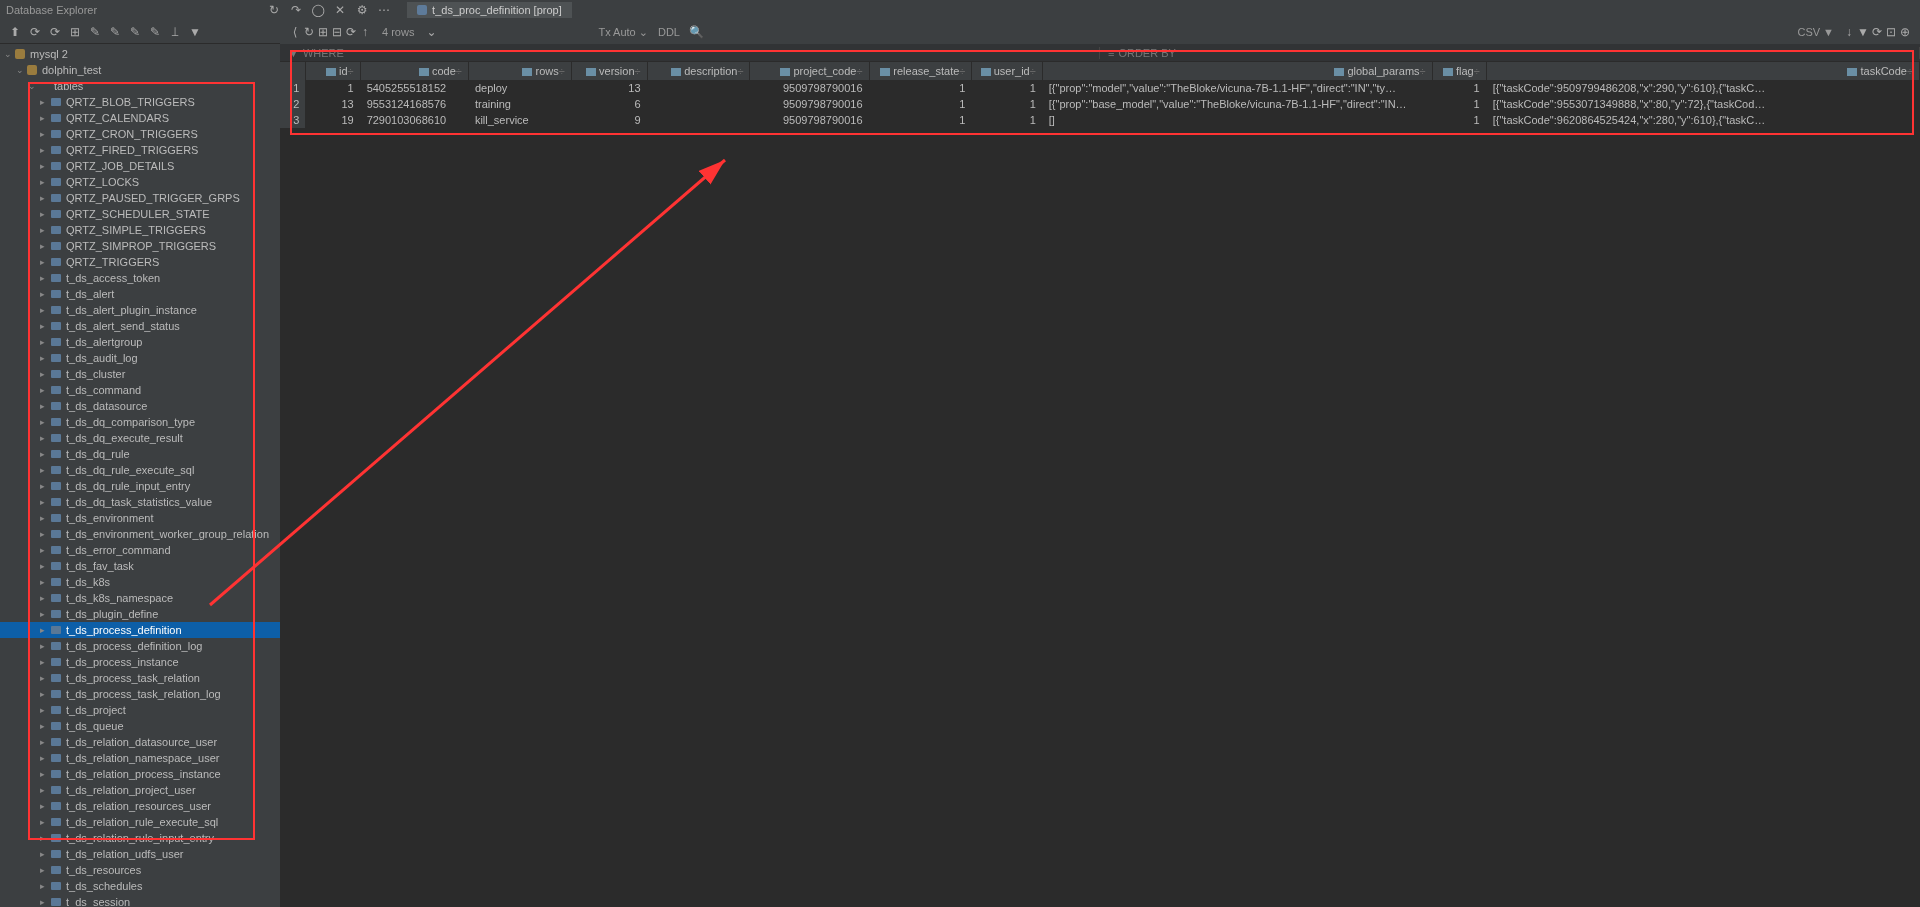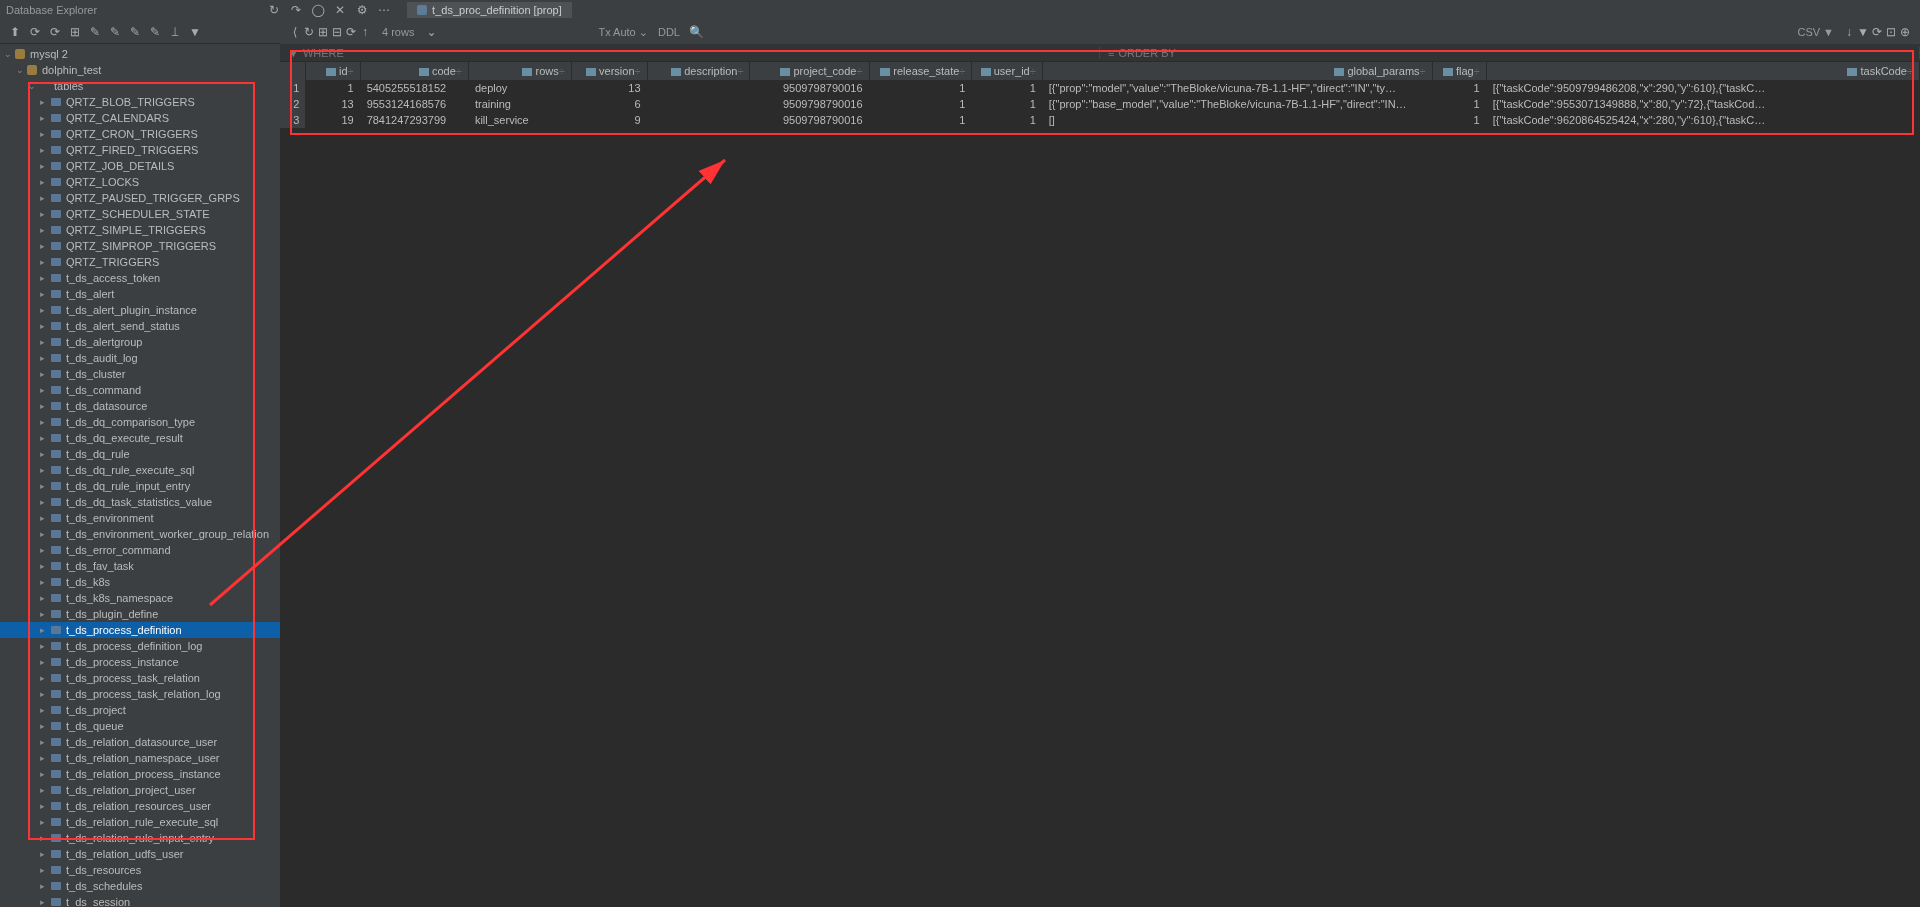--- a/index.html
+++ b/index.html
@@ -717,21 +717,21 @@
               <td class="num">9509798790016</td>
               <td class="num">1</td>
               <td class="num">1</td>
               <td>[{"prop":"base_model","value":"TheBloke/vicuna-7B-1.1-HF","direct":"IN…</td>
               <td class="num">1</td>
               <td>[{"taskCode":9553071349888,"x":80,"y":72},{"taskCod…</td>
             </tr>
             <tr>
               <td class="rownum">3</td>
               <td class="num">19</td>
-              <td>7841247293799</td>
+              <td>7290103068610</td>
               <td>kill_service</td>
               <td class="num">9</td>
               <td></td>
               <td class="num">9509798790016</td>
               <td class="num">1</td>
               <td class="num">1</td>
               <td>[]</td>
               <td class="num">1</td>
               <td>[{"taskCode":9620864525424,"x":280,"y":610},{"taskC…</td>
             </tr>

